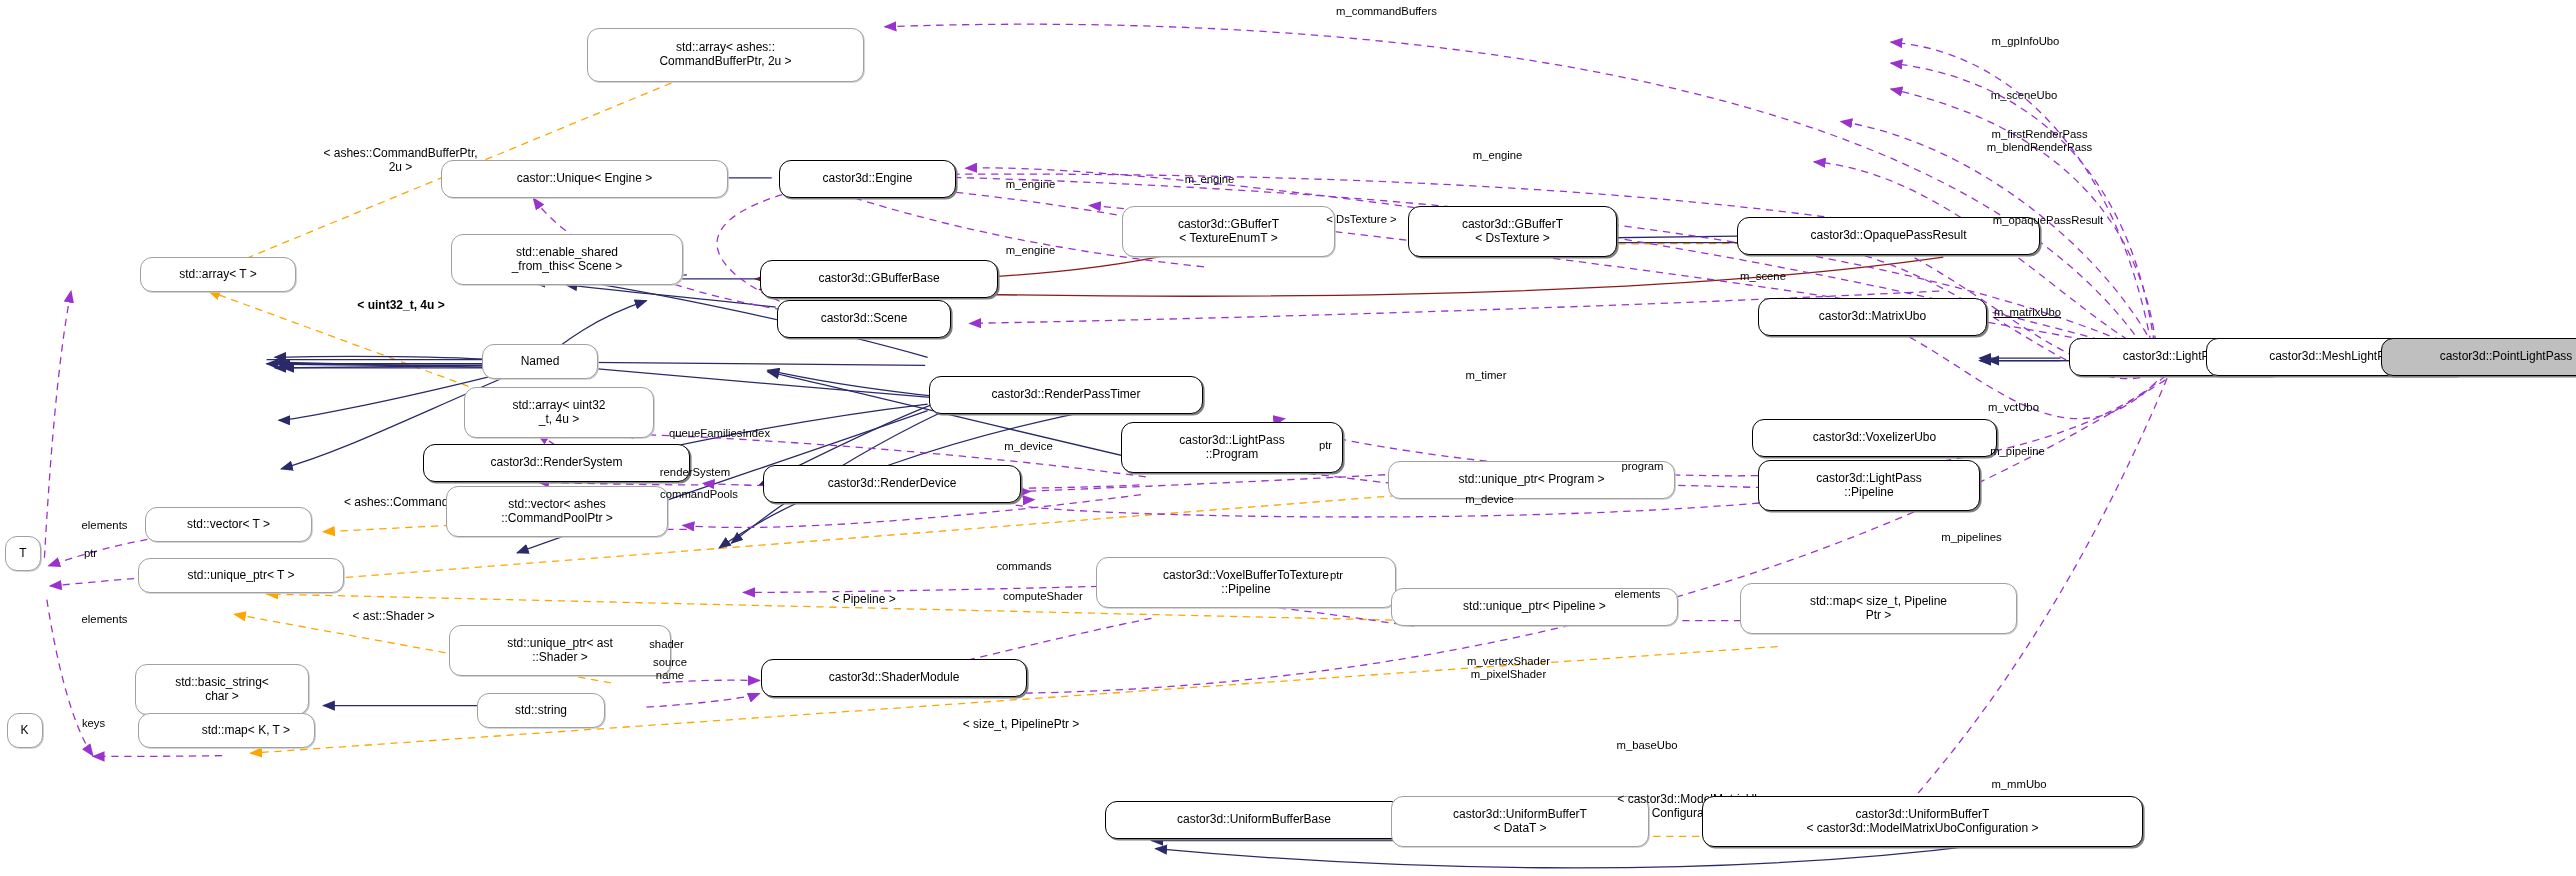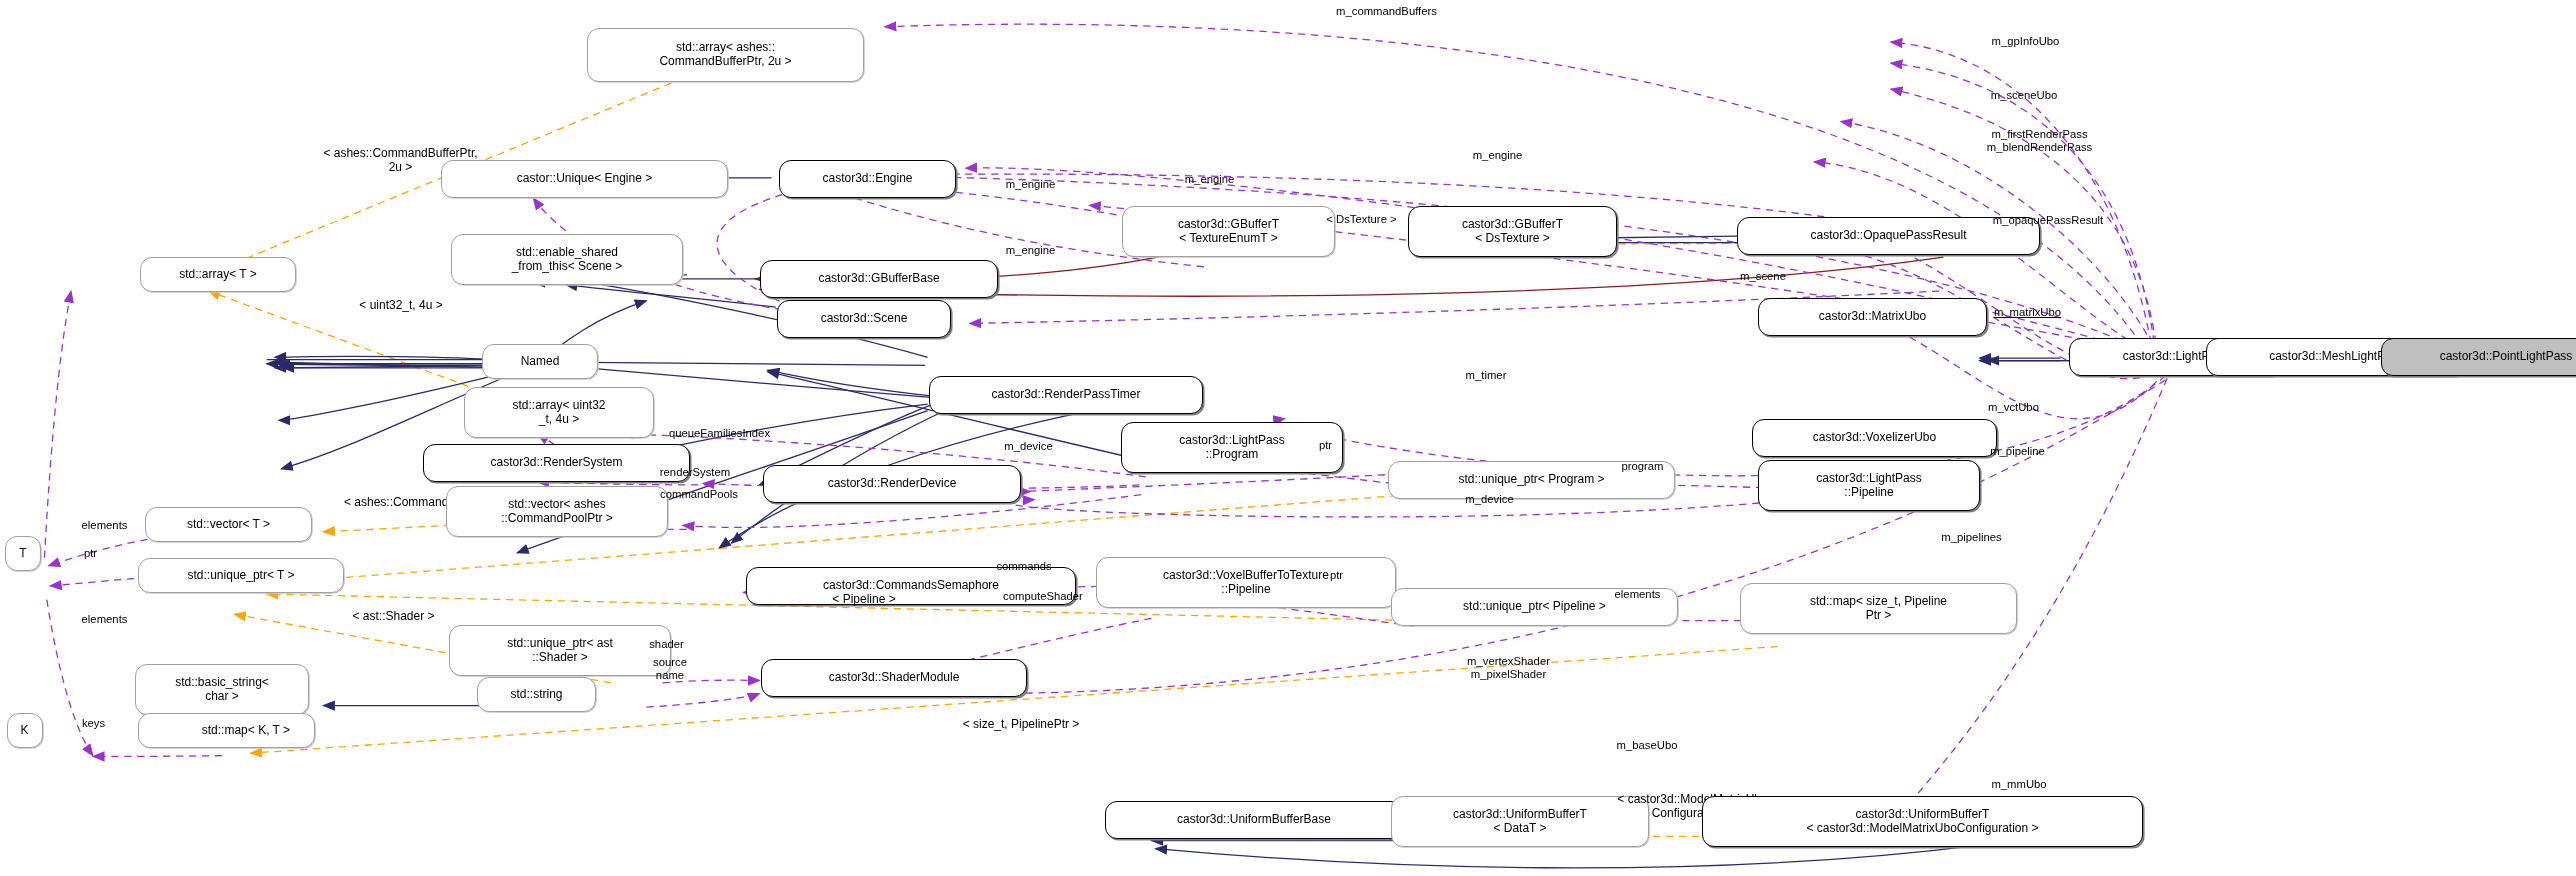--- a/index.html
+++ b/index.html
@@ -207,21 +207,21 @@
     <div class="node bold" style="left: 779px; top: 160px; width: 177px; height: 38px;">castor3d::Engine</div>
     <div class="node thin" style="left: 1122px; top: 206px; width: 213px; height: 51px;">castor3d::GBufferT
 &lt; TextureEnumT &gt;</div>
     <div class="node bold" style="left: 1408px; top: 206px; width: 209px; height: 51px;">castor3d::GBufferT
 &lt; DsTexture &gt;</div>
     <div class="node bold" style="left: 1737px; top: 217px; width: 303px; height: 38px;">castor3d::OpaquePassResult</div>
     <div class="node thin" style="left: 451px; top: 234px; width: 232px; height: 51px;">std::enable_shared
 _from_this&lt; Scene &gt;</div>
     <div class="node bold" style="left: 760px; top: 260px; width: 238px; height: 38px;">castor3d::GBufferBase</div>
     <div class="node thin" style="left: 140px; top: 257px; width: 156px; height: 35px;">std::array&lt; T &gt;</div>
-    <div class="node plain" style="border: none; box-shadow: none; background: transparent; left: 316px; top: 293px; width: 170px; height: 25px;">&lt; uint32_t, 4u &gt;</div>
+    <div class="node plain" style="border: none; box-shadow: none; background: transparent; left: 316px; top: 293px; width: 170px; height: 25px; font-weight: bold;">&lt; uint32_t, 4u &gt;</div>
     <div class="node bold" style="left: 777px; top: 300px; width: 174px; height: 38px;">castor3d::Scene</div>
     <div class="node bold" style="left: 1758px; top: 298px; width: 229px; height: 38px;">castor3d::MatrixUbo</div>
     <div class="node thin" style="left: 482px; top: 344px; width: 116px; height: 35px;">Named</div>
     <div class="node bold" style="left: 2069px; top: 338px; width: 213px; height: 38px;">castor3d::LightPass</div>
     <div class="node bold" style="left: 2206px; top: 338px; width: 261px; height: 38px;">castor3d::MeshLightPass</div>
     <div class="node sel" style="left: 2381px; top: 338px; width: 250px; height: 38px;">castor3d::PointLightPass</div>
     <div class="node bold" style="left: 929px; top: 376px; width: 274px; height: 38px;">castor3d::RenderPassTimer</div>
     <div class="node thin" style="left: 464px; top: 387px; width: 190px; height: 51px;">std::array&lt; uint32
 _t, 4u &gt;</div>
     <div class="node bold" style="left: 1752px; top: 419px; width: 245px; height: 38px;">castor3d::VoxelizerUbo</div>
@@ -231,34 +231,33 @@
     <div class="node bold" style="left: 763px; top: 465px; width: 258px; height: 38px;">castor3d::RenderDevice</div>
     <div class="node thin" style="left: 1388px; top: 461px; width: 287px; height: 38px;">std::unique_ptr&lt; Program &gt;</div>
     <div class="node bold" style="left: 1758px; top: 460px; width: 222px; height: 51px;">castor3d::LightPass
 ::Pipeline</div>
     <div class="node thin" style="left: 145px; top: 507px; width: 167px; height: 35px;">std::vector&lt; T &gt;</div>
     <div class="node plain" style="border: none; box-shadow: none; background: transparent; left: 276px; top: 490px; width: 290px; height: 25px;">&lt; ashes::CommandPoolPtr &gt;</div>
     <div class="node thin" style="left: 446px; top: 486px; width: 222px; height: 51px;">std::vector&lt; ashes
 ::CommandPoolPtr &gt;</div>
     <div class="node thin" style="left: 4.8px; top: 536px; width: 36px; height: 35px;">T</div>
     <div class="node thin" style="left: 138px; top: 558px; width: 206px; height: 35px;">std::unique_ptr&lt; T &gt;</div>
-    <div class="node bold" style="left: 746px; top: 567px; width: 330px; height: 38px;">castor3d::CommandsSemaphore</div>
     <div class="node thin" style="left: 1096px; top: 557px; width: 300px; height: 51px;">castor3d::VoxelBufferToTexture
 ::Pipeline</div>
     <div class="node thin" style="left: 1391px; top: 588px; width: 287px; height: 38px;">std::unique_ptr&lt; Pipeline &gt;</div>
     <div class="node thin" style="left: 1740px; top: 583px; width: 277px; height: 51px;">std::map&lt; size_t, Pipeline
 Ptr &gt;</div>
     <div class="node thin" style="left: 449px; top: 625px; width: 222px; height: 51px;">std::unique_ptr&lt; ast
 ::Shader &gt;</div>
     <div class="node plain" style="border: none; box-shadow: none; background: transparent; left: 300px; top: 604px; width: 187px; height: 25px;">&lt; ast::Shader &gt;</div>
     <div class="node plain" style="border: none; box-shadow: none; background: transparent; left: 790px; top: 587px; width: 148px; height: 25px;">&lt; Pipeline &gt;</div>
     <div class="node bold" style="left: 761px; top: 659px; width: 266px; height: 38px;">castor3d::ShaderModule</div>
     <div class="node thin" style="left: 135px; top: 664px; width: 174px; height: 51px;">std::basic_string&lt;
 char &gt;</div>
-    <div class="node thin" style="left: 477px; top: 677px; width: 119px; height: 35px;">std::string</div>
+    <div class="node thin" style="left: 477px; top: 693px; width: 128px; height: 35px;">std::string</div>
     <div class="node thin" style="left: 6.5px; top: 713px; width: 36px; height: 35px;">K</div>
     <div class="node thin" style="left: 138px; top: 713px; width: 177px; height: 35px; padding-left: 42px;">std::map&lt; K, T &gt;</div>
     <div class="node plain" style="border: none; box-shadow: none; background: transparent; left: 900px; top: 712px; width: 242px; height: 25px;">&lt; size_t, PipelinePtr &gt;</div>
     <div class="node bold" style="left: 1105px; top: 801px; width: 298px; height: 38px;">castor3d::UniformBufferBase</div>
     <div class="node thin" style="left: 1391px; top: 796px; width: 258px; height: 51px;">castor3d::UniformBufferT
 &lt; DataT &gt;</div>
     <div class="node plain" style="border: none; box-shadow: none; background: transparent; left: 1544px; top: 783px; width: 297px; height: 48px;">&lt; castor3d::ModelMatrixUbo
 Configuration &gt;</div>
     <div class="node bold" style="left: 1702px; top: 796px; width: 441px; height: 51px;">castor3d::UniformBufferT
 &lt; castor3d::ModelMatrixUboConfiguration &gt;</div>

